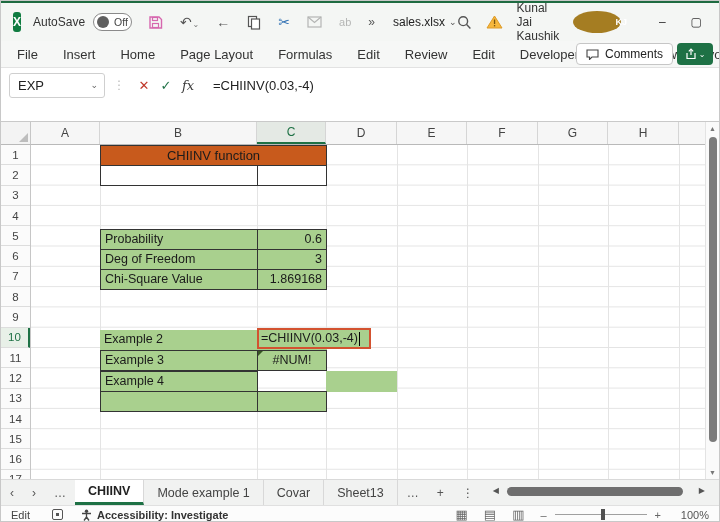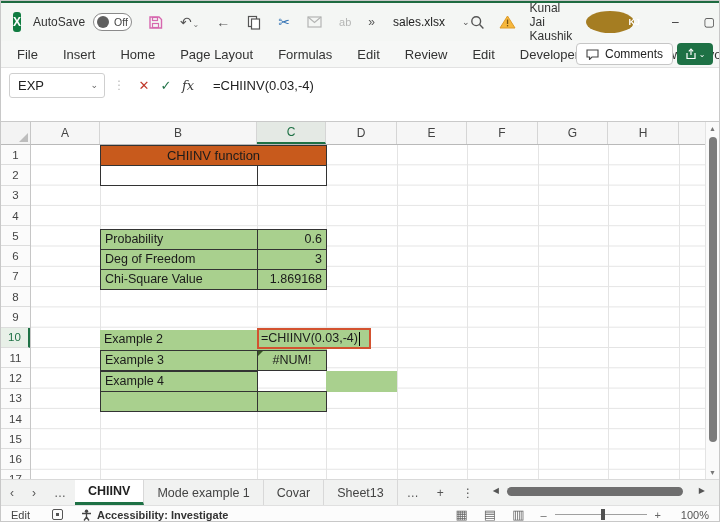--- a/index.html
+++ b/index.html
@@ -12,21 +12,21 @@
   .xl-logo { width:20px; height:20px; background:#107C41; border-radius:3px; color:#fff; font-weight:bold; font-size:12px; display:flex; align-items:center; justify-content:center; margin:0 12px 0 4px; }
   .autosave-lbl { margin-right:8px; }
   .toggle { width:44px; height:18px; border:1px solid #8a8a8a; border-radius:9px; display:flex; align-items:center; padding:0 3px; gap:5px; background:#fff; margin-right:16px; }
   .toggle .knob { width:12px; height:12px; border-radius:50%; background:#5f5f5f; }
   .toggle .state { font-size:10.5px; color:#444; }
   .qat { display:flex; align-items:center; gap:17px; color:#555; }
   .qat .glyph { font-size:14px; line-height:1; }
   .dim { opacity:.4; }
   .undo-wrap { display:flex; align-items:flex-end; gap:1px; }
   .mini-chev { font-size:8px; color:#777; }
-  .fname { margin-left:18px; display:flex; align-items:center; gap:17px; color:#222; }
+  .fname { margin-left:18px; display:flex; align-items:center; gap:4px; color:#222; }
   .tb-right { margin-left:auto; display:flex; align-items:center; gap:14px; }
   .avatar { width:22px; height:22px; border-radius:50%; background:#A57D22; color:#fff; font-size:9px; font-weight:bold; display:flex; align-items:center; justify-content:center;padding-left:48px; }
   .winctl { display:flex; align-items:center; gap:0; margin-left:10px; }
   .winctl span { width:34px; text-align:center; font-size:12px; color:#333; }
 
   
   .ribbontabs { position:absolute; top:40px; left:0; width:100%; height:27px; background:#F6F7F6; border-bottom:1px solid #E2E2E2; display:flex; align-items:center; padding-left:16px; gap:25px; font-size:13px; color:#333; }
   .ribbontabs .tab { white-space:nowrap; }
   .comments-btn { position:absolute; right:46px; top:2px; height:22px; background:#fff; border:1px solid #C6C6C6; border-radius:4px; display:flex; align-items:center; gap:6px; padding:0 9px; font-size:12px; color:#222; }
   .share-btn { position:absolute; right:6px; top:2px; height:22px; width:36px; background:#1E7145; border-radius:4px; display:flex; align-items:center; justify-content:center; gap:2px; color:#fff; }

